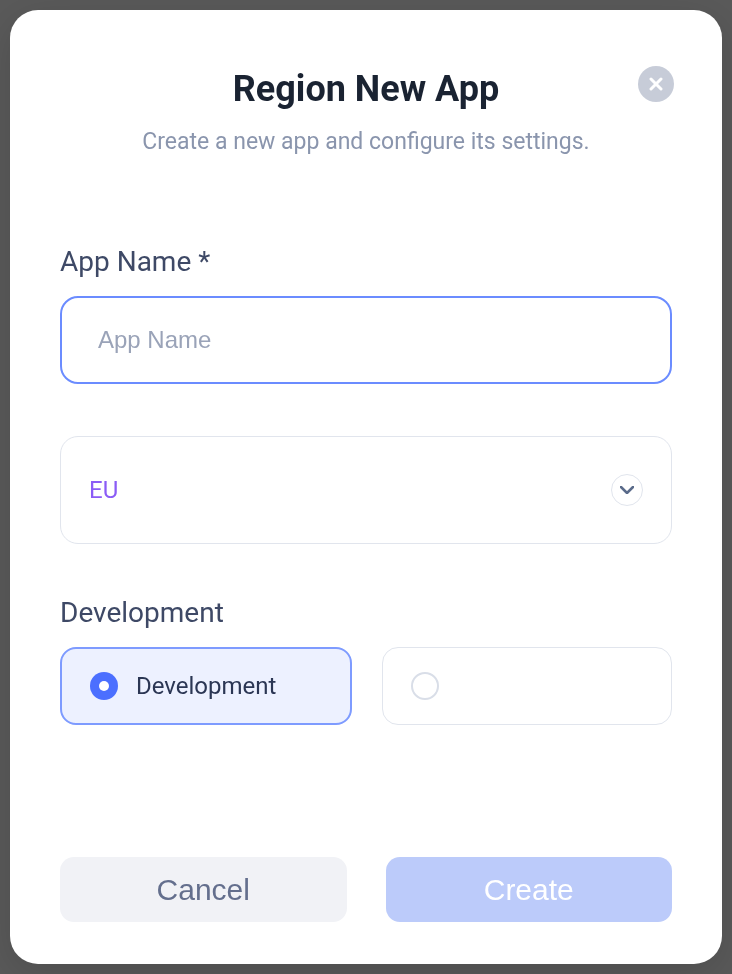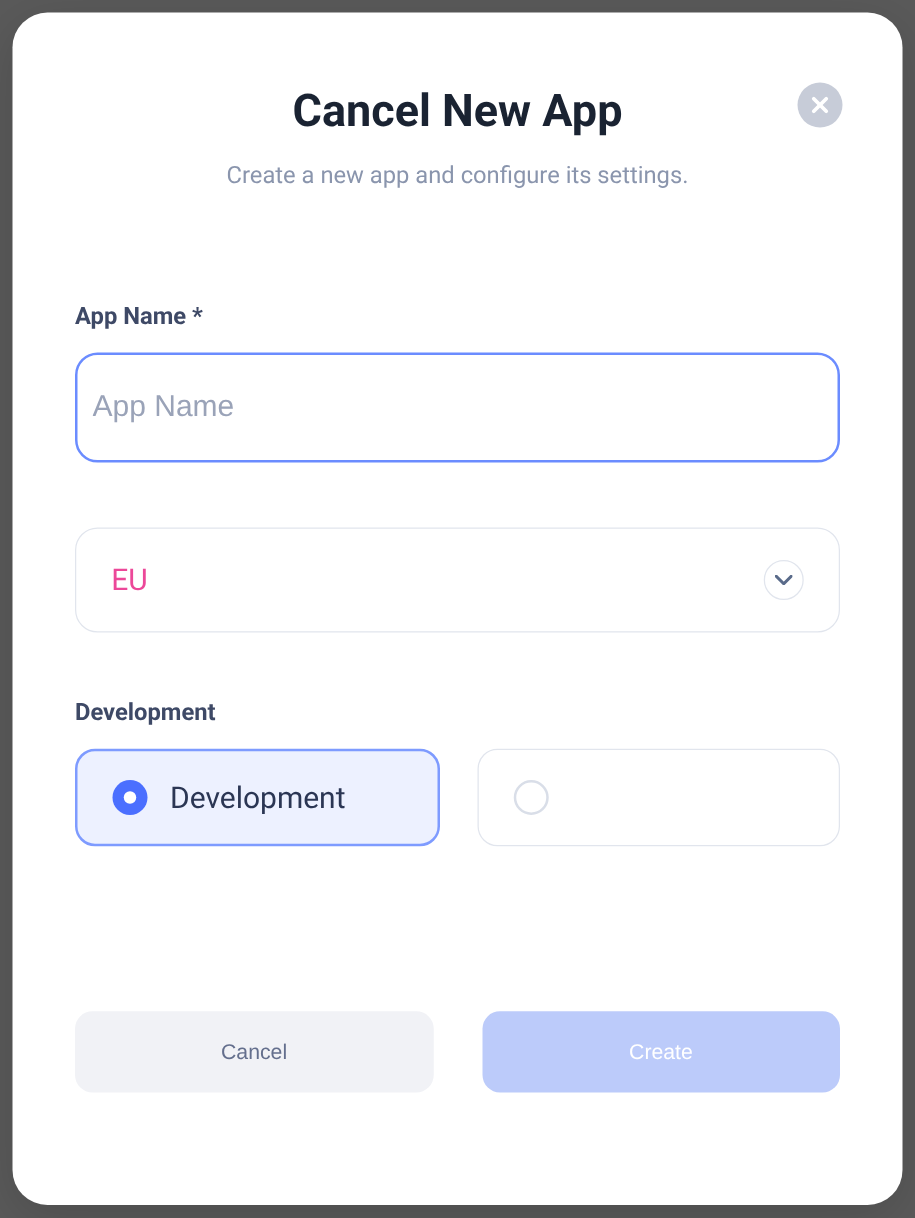--- a/index.html
+++ b/index.html
@@ -42,21 +42,21 @@
     }
 
     .modal-title {
       font-size: 36px;
       font-weight: 700;
       color: #1a2332;
       margin-bottom: 18px;
     }
 
     .modal-subtitle {
-      font-size: 19px;
+      font-size: 23px;
       color: #8a95ad;
       font-weight: 400;
     }
 
     .close-btn {
       position: absolute;
       top: -2px;
       right: -2px;
       width: 36px;
       height: 36px;
@@ -76,54 +76,54 @@
       stroke-width: 3;
       stroke-linecap: round;
     }
 
     .form-group {
       margin-bottom: 52px;
     }
 
     .form-label {
       display: block;
-      font-size: 19px;
+      font-size: 28px;
       color: #3e4966;
-      font-weight: 700;
+      font-weight: 400;
       margin-bottom: 18px;
     }
 
     .text-input {
       width: 100%;
       height: 88px;
       border: 2px solid #6b8cff;
       border-radius: 18px;
-      padding: 0 12px;
+      padding: 0 36px;
       font-size: 24px;
       color: #1a2332;
       outline: none;
     }
 
     .text-input::placeholder {
       color: #9aa3b8;
     }
 
     .select-wrapper {
       position: relative;
       width: 100%;
     }
 
     .select-field {
       width: 100%;
-      height: 84px;
+      height: 108px;
       border: 1px solid #e1e5ed;
       border-radius: 18px;
       padding: 0 28px;
       font-size: 24px;
-      color: #ec4899;
+      color: #8b5cf6;
       background: #ffffff;
       display: flex;
       align-items: center;
       justify-content: space-between;
       cursor: pointer;
     }
 
     .chevron-wrap {
       width: 32px;
       height: 32px;
@@ -200,21 +200,21 @@
       display: flex;
       gap: 18px;
       margin-top: 132px;
     }
 
     .btn {
       flex: 1;
       height: 65px;
       border-radius: 14px;
       border: none;
-      font-size: 17px;
+      font-size: 30px;
       font-weight: 400;
       cursor: pointer;
     }
 
     .btn-cancel {
       background: #f1f2f6;
       color: #646f8d;
     }
 
     .btn-create {
@@ -224,21 +224,21 @@
     }
   </style>
 </head>
 <body>
 
 <div class="backdrop"></div>
 
 <div class="modal">
 
   <div class="modal-header">
-    <h1 class="modal-title">Cancel New App</h1>
+    <h1 class="modal-title">Region New App</h1>
     <p class="modal-subtitle">Create a new app and configure its settings.</p>
     <button class="close-btn">
       <svg class="close-icon" viewBox="0 0 14 14">
         <line x1="2" y1="2" x2="12" y2="12"></line>
         <line x1="12" y1="2" x2="2" y2="12"></line>
       </svg>
     </button>
   </div>
 
   <div class="form-group">

